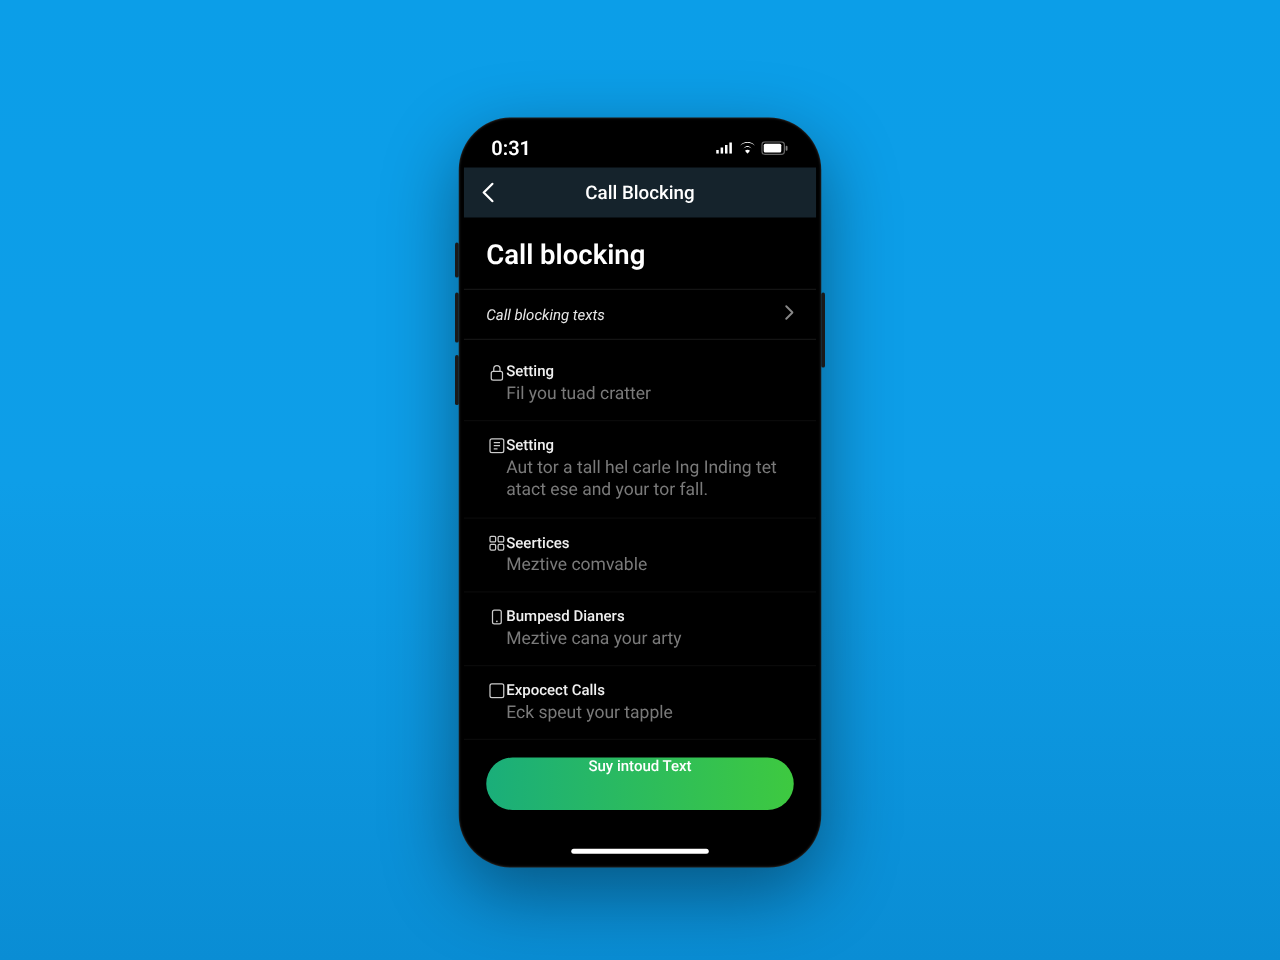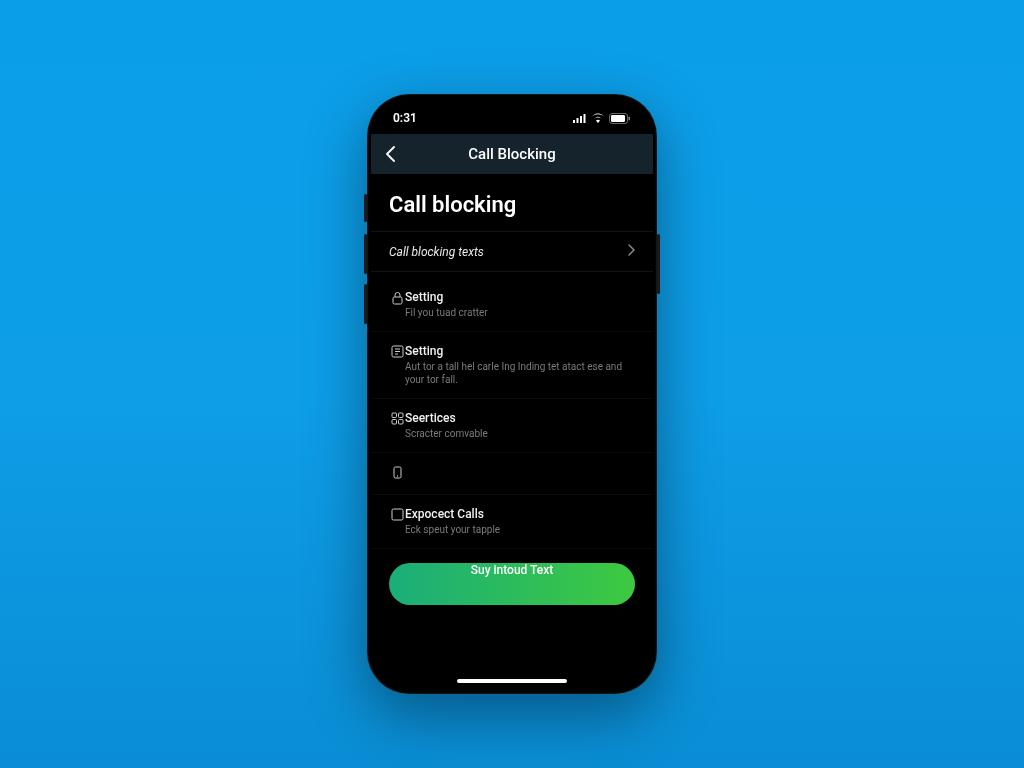--- a/index.html
+++ b/index.html
@@ -47,21 +47,21 @@
       border-bottom-right-radius: 14px;
       z-index: 100;
     }
     .status-bar {
       height: 36px;
       display: flex;
       justify-content: space-between;
       align-items: center;
       padding: 4px 22px 0;
       color: #fff;
-      font-size: 12px;
+      font-size: 16px;
       font-weight: 600;
     }
     .status-icons {
       display: flex;
       gap: 4px;
       align-items: center;
     }
     .signal-icon, .wifi-icon, .battery-icon {
       display: inline-flex;
     }
@@ -127,21 +127,21 @@
       flex: 1;
     }
     .setting-label {
       color: #f0f0f0;
       font-size: 12px;
       font-weight: 500;
       margin-bottom: 2px;
     }
     .setting-desc {
       color: #7a7a7a;
-      font-size: 10px;
+      font-size: 14px;
       line-height: 1.3;
     }
     .cta-button {
       margin: 8px 18px;
       height: 42px;
       background: linear-gradient(90deg, #1aae7a 0%, #3ec940 100%);
       border-radius: 22px;
       display: flex;
       align-items: flex-start;
       justify-content: center;
@@ -276,31 +276,35 @@
         <div class="setting-icon">
           <svg width="13" height="13" viewBox="0 0 13 13">
               <rect x="1" y="1" width="4.5" height="4.5" rx="1" stroke="#ccc" stroke-width="1" fill="none"></rect>
               <rect x="7.5" y="1" width="4.5" height="4.5" rx="1" stroke="#ccc" stroke-width="1" fill="none"></rect>
               <rect x="1" y="7.5" width="4.5" height="4.5" rx="1" stroke="#ccc" stroke-width="1" fill="none"></rect>
               <rect x="7.5" y="7.5" width="4.5" height="4.5" rx="1" stroke="#ccc" stroke-width="1" fill="none"></rect>
             </svg>
         </div>
         <div class="setting-text">
           <div class="setting-label">Seertices</div>
-          <div class="setting-desc">Scracter comvable</div>
+          <div class="setting-desc">Meztive comvable</div>
         </div>
       </div>
 
       <div class="setting-item">
         <div class="setting-icon">
           <svg width="13" height="13" viewBox="0 0 13 13">
               <rect x="3" y="1" width="7" height="11" rx="1.5" stroke="#ccc" stroke-width="1" fill="none"></rect>
               <circle cx="6.5" cy="10" r="0.7" fill="#ccc"></circle>
             </svg>
         </div>
+        <div class="setting-text">
+          <div class="setting-label">Bumpesd Dianers</div>
+          <div class="setting-desc">Meztive cana your arty</div>
+        </div>
       </div>
 
       <div class="setting-item">
         <div class="setting-icon">
           <svg width="13" height="13" viewBox="0 0 13 13">
               <rect x="1" y="1" width="11" height="11" rx="1.5" stroke="#ccc" stroke-width="1" fill="none"></rect>
             </svg>
         </div>
         <div class="setting-text">
           <div class="setting-label">Expocect Calls</div>

